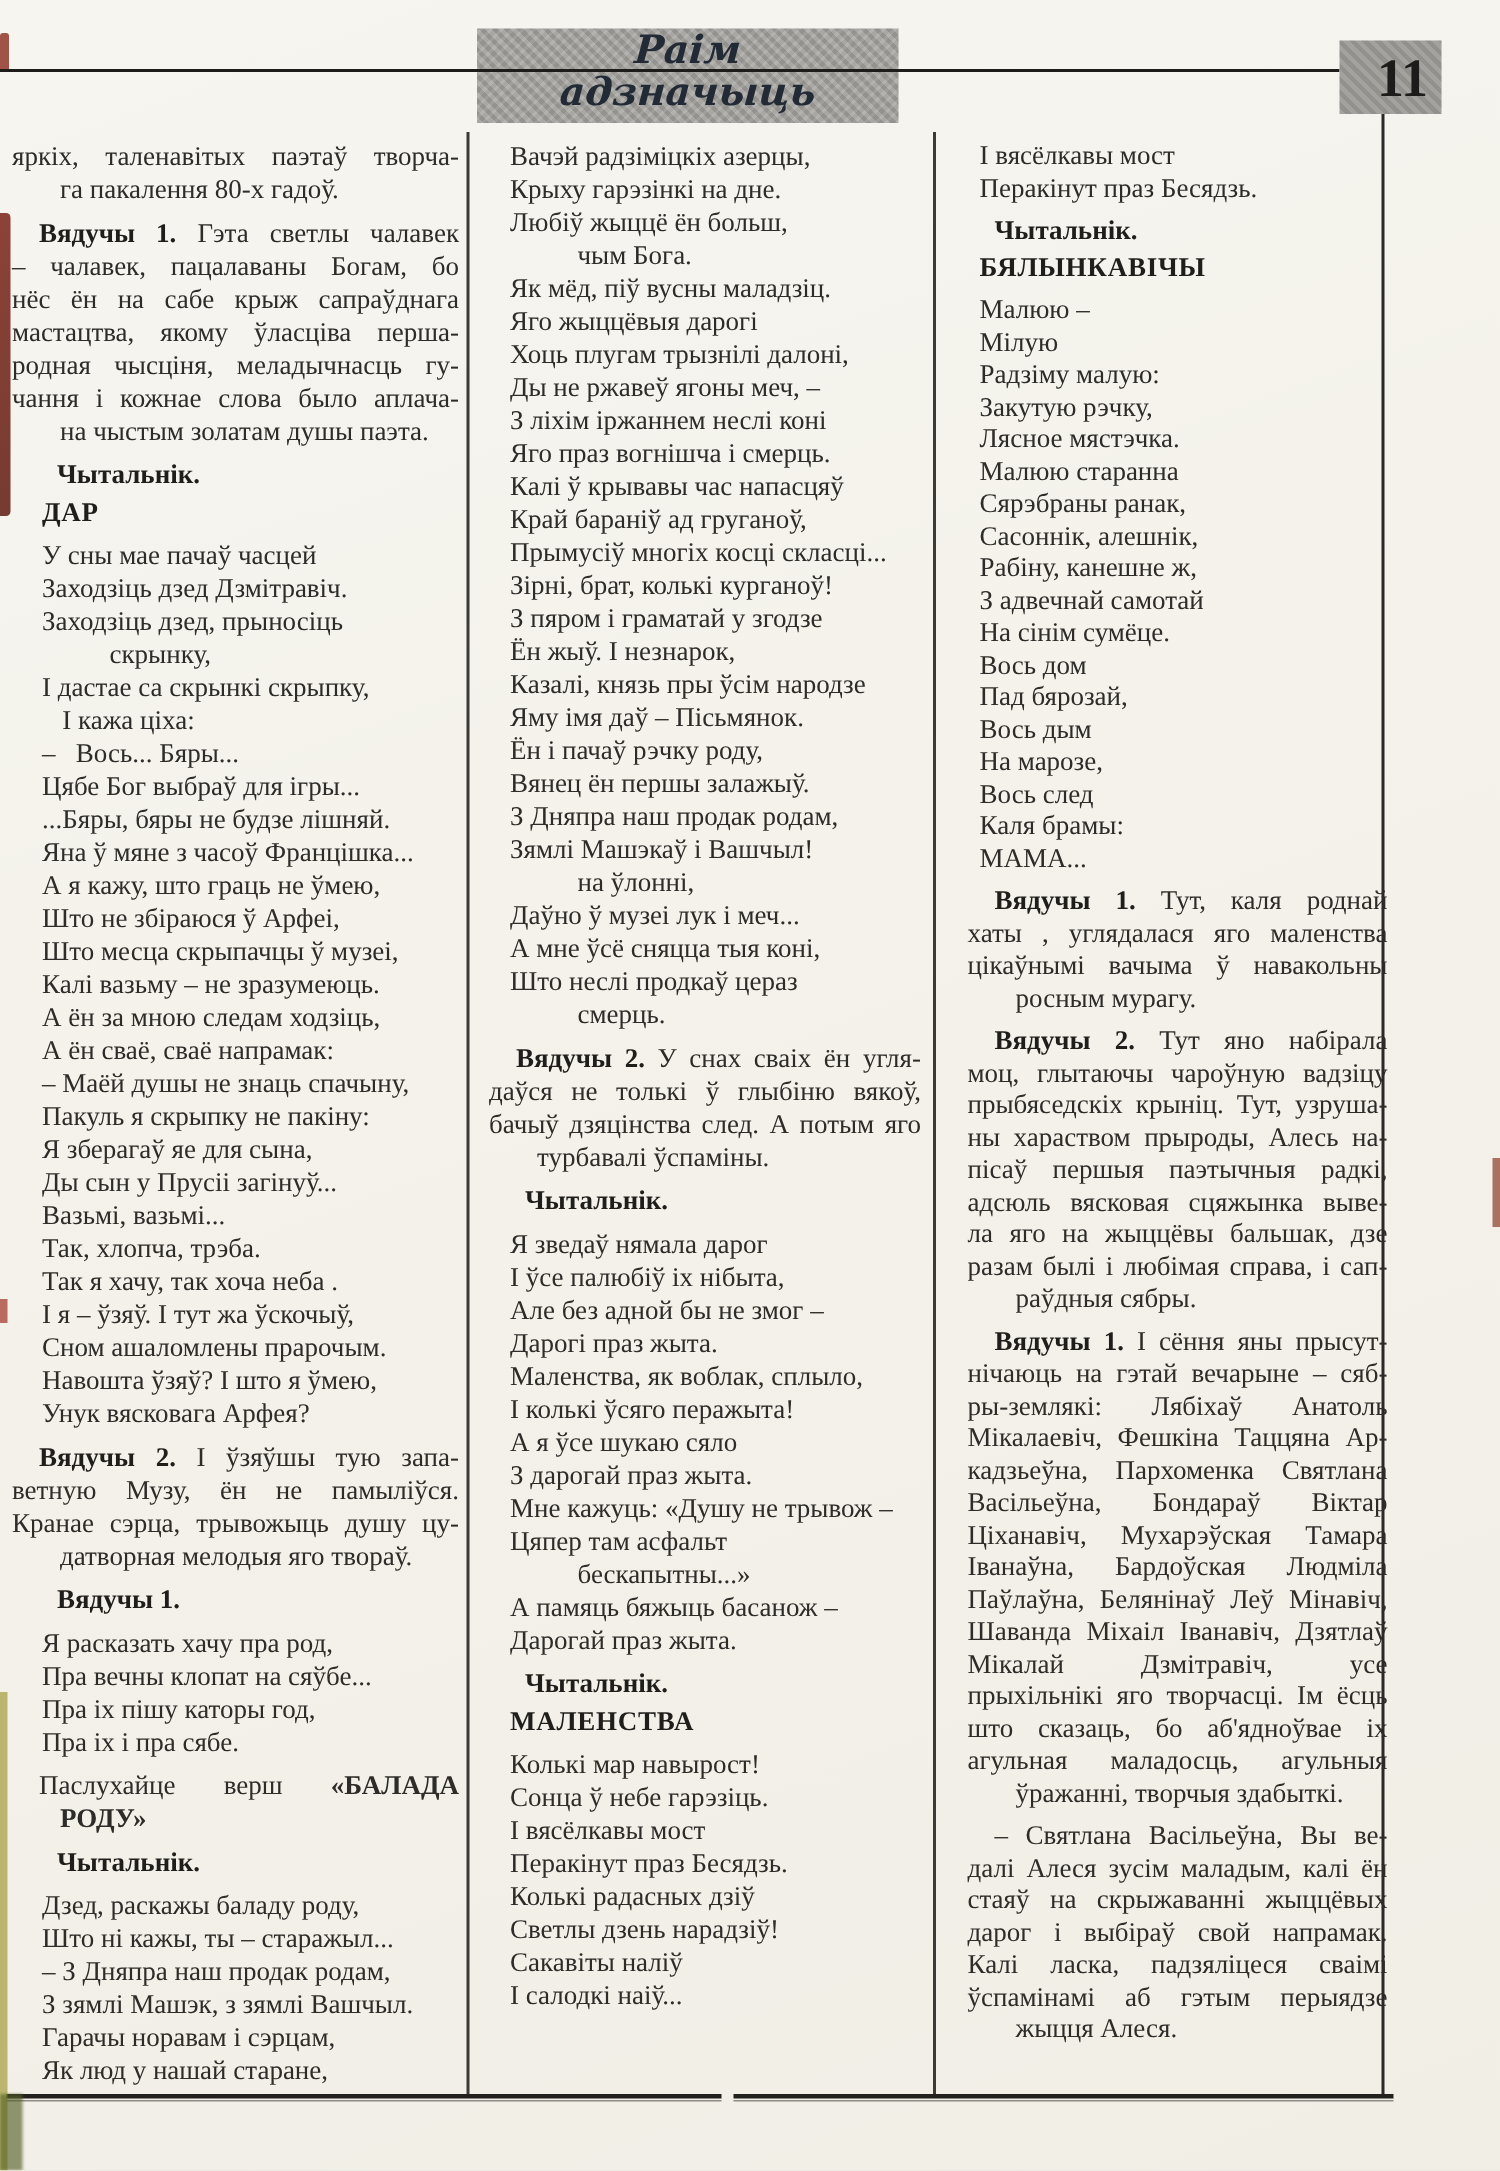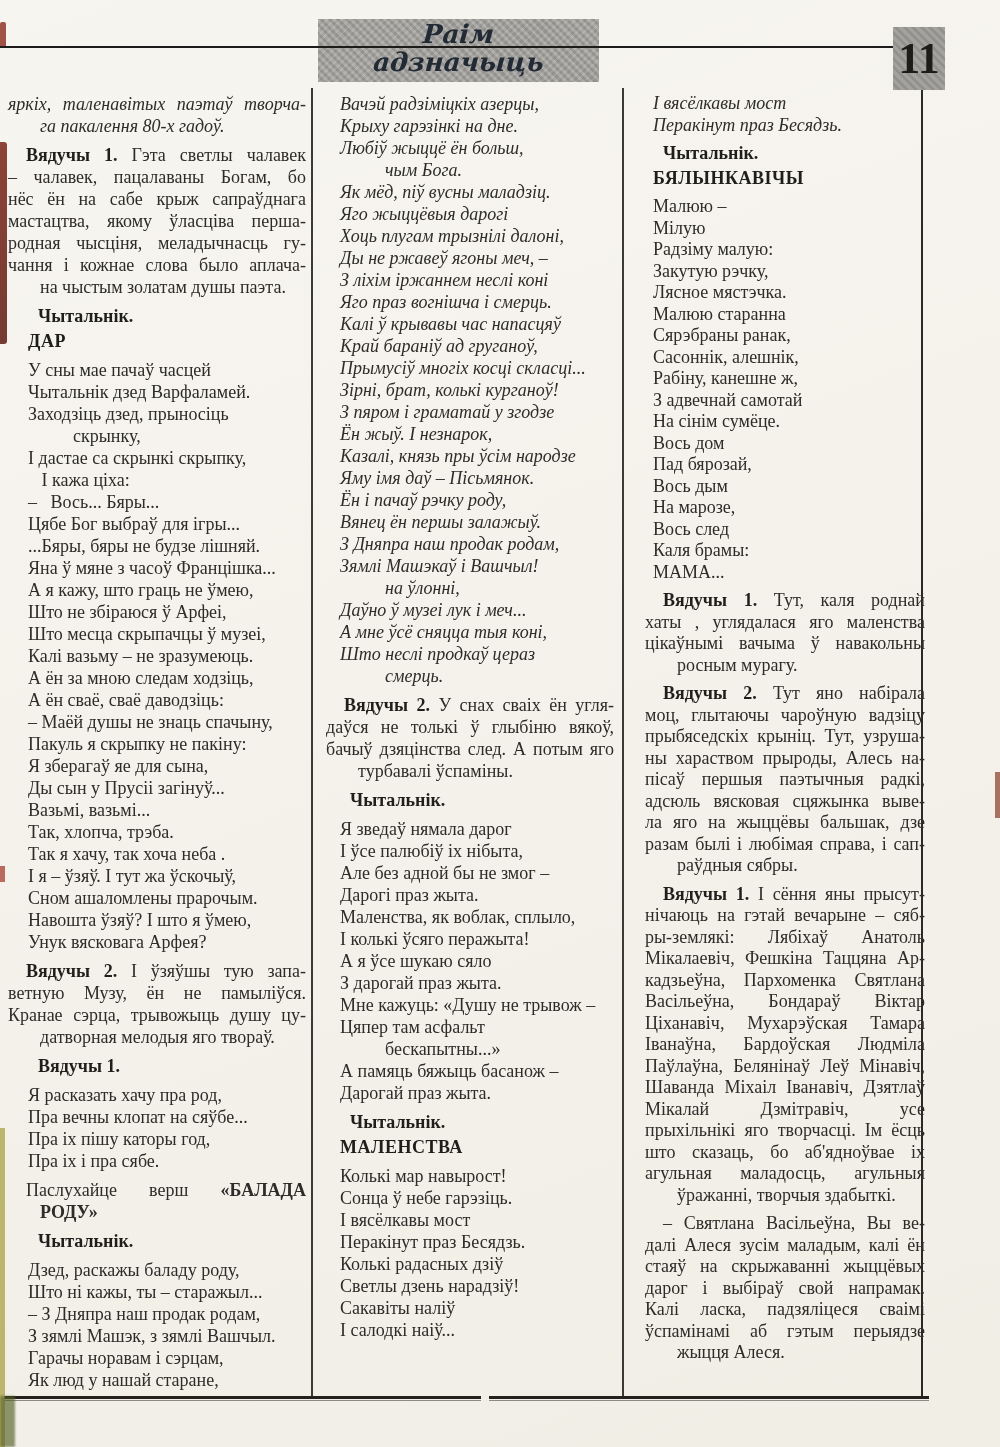--- a/index.html
+++ b/index.html
@@ -18,26 +18,26 @@
       repeating-linear-gradient(-45deg,rgba(255,255,255,.06) 0 2px,rgba(0,0,0,.05) 2px 5px),
       #a7a5a1;
   }
   .title-box .t1,.title-box .t2{
     position:relative;z-index:3;text-align:center;font-style:italic;font-weight:bold;
     color:#222b35;font-size:26px;line-height:28px;transform:skewX(-4deg);
     font-family:"DejaVu Serif","Liberation Serif",serif;
   }
   .title-box .t1{margin-top:1px;}
   .pagenum-box{
-    position:absolute;left:893px;top:27px;width:52px;height:63px;z-index:3;
+    position:absolute;left:893px;top:27px;width:52px;height:49px;z-index:3;
     background:
       repeating-linear-gradient(45deg,rgba(255,255,255,.08) 0 3px,rgba(0,0,0,.06) 3px 6px),
       #9c9a96;
     display:flex;align-items:center;justify-content:center;
-    font-weight:bold;font-size:44px;color:#1d1c1a;
+    font-weight:bold;font-size:36px;color:#1d1c1a;padding-left:16px;
   }
   
   .vdiv{position:absolute;top:88px;width:2px;height:1308px;background:#3c3a36;}
   .d1{left:311px;}
   .d2{left:622px;}
   .col3-border{position:absolute;left:921px;top:76px;width:2px;height:1322px;background:#2a2927;}
   .bottom-rule{position:absolute;top:1396px;height:1px;border-top:3px solid #23211e;border-bottom:1px solid #8d8b86;background:transparent;}
   .br-left{left:4px;width:477px;}
   .br-right{left:489px;width:440px;}
   
@@ -47,21 +47,21 @@
   .art-red-dot{left:0;top:866px;width:5px;height:16px;background:#a03224;opacity:.7;}
   .art-olive{left:0;top:1128px;width:5px;height:319px;background:#a8a244;opacity:.75;}
   .art-green-corner{left:0;top:1396px;width:15px;height:51px;background:#566127;opacity:.65;filter:blur(1px);}
   .art-red-right{right:0;top:772px;width:5px;height:46px;background:#8a3a28;opacity:.7;}
   
   .col{position:absolute;top:93px;font-size:18px;line-height:22px;}
   .c1{left:8px;width:298px;--vp:20px;}
   .c2{left:326px;width:288px;--vp:14px;}
   .c3{left:645px;width:280px;--vp:8px;line-height:21.5px;}
   .block{margin-top:7px;}
-  .block:first-child{margin-top:0;font-style:italic;}
+  .block:first-child{margin-top:0;}
   .pline{white-space:nowrap;text-align:justify;text-align-last:justify;}
   .pline.last{text-align-last:left;margin-left:32px;}
   .pline.find{padding-left:18px;}
   .pline b.lead,.label-line,.title-line{color:#1f1e1b;}
   .vline{white-space:pre;padding-left:var(--vp);}
   .label-line{font-weight:bold;padding-left:calc(var(--vp) + 10px);}
   .title-line{font-weight:bold;padding-left:var(--vp);letter-spacing:.5px;}
   .block.label + .block.title{margin-top:3px;}
 </style>
 </head>
@@ -106,35 +106,35 @@
         <div class="pline last">на чыстым золатам душы паэта.</div>
       </div>
       <div class="block label">
         <div class="label-line">Чытальнік.</div>
       </div>
       <div class="block title">
         <div class="title-line">ДАР</div>
       </div>
       <div class="block verse">
         <div class="vline">У сны мае пачаў часцей</div>
-        <div class="vline">Чытальнік дзед Варфаламей.</div>
+        <div class="vline">Заходзіць дзед Дзмітравіч.</div>
         <div class="vline">Заходзіць дзед, прыносіць</div>
         <div class="vline">          скрынку,</div>
         <div class="vline">І дастае са скрынкі скрыпку,</div>
         <div class="vline">   І кажа ціха:</div>
         <div class="vline">–   Вось... Бяры...</div>
         <div class="vline">Цябе Бог выбраў для ігры...</div>
         <div class="vline">...Бяры, бяры не будзе лішняй.</div>
         <div class="vline">Яна ў мяне з часоў Францішка...</div>
         <div class="vline">А я кажу, што граць не ўмею,</div>
         <div class="vline">Што не збіраюся ў Арфеі,</div>
         <div class="vline">Што месца скрыпачцы ў музеі,</div>
         <div class="vline">Калі вазьму – не зразумеюць.</div>
         <div class="vline">А ён за мною следам ходзіць,</div>
-        <div class="vline">А ён сваё, сваё даводзіць:</div>
+        <div class="vline">А ён сваё, сваё напрамак:</div>
         <div class="vline">– Маёй душы не знаць спачыну,</div>
         <div class="vline">Пакуль я скрыпку не пакіну:</div>
         <div class="vline">Я зберагаў яе для сына,</div>
         <div class="vline">Ды сын у Прусіі загінуў...</div>
         <div class="vline">Вазьмі, вазьмі...</div>
         <div class="vline">Так, хлопча, трэба.</div>
         <div class="vline">Так я хачу, так хоча неба .</div>
         <div class="vline">І я – ўзяў. І тут жа ўскочыў,</div>
         <div class="vline">Сном ашаломлены прарочым.</div>
         <div class="vline">Навошта ўзяў? І што я ўмею,</div>

